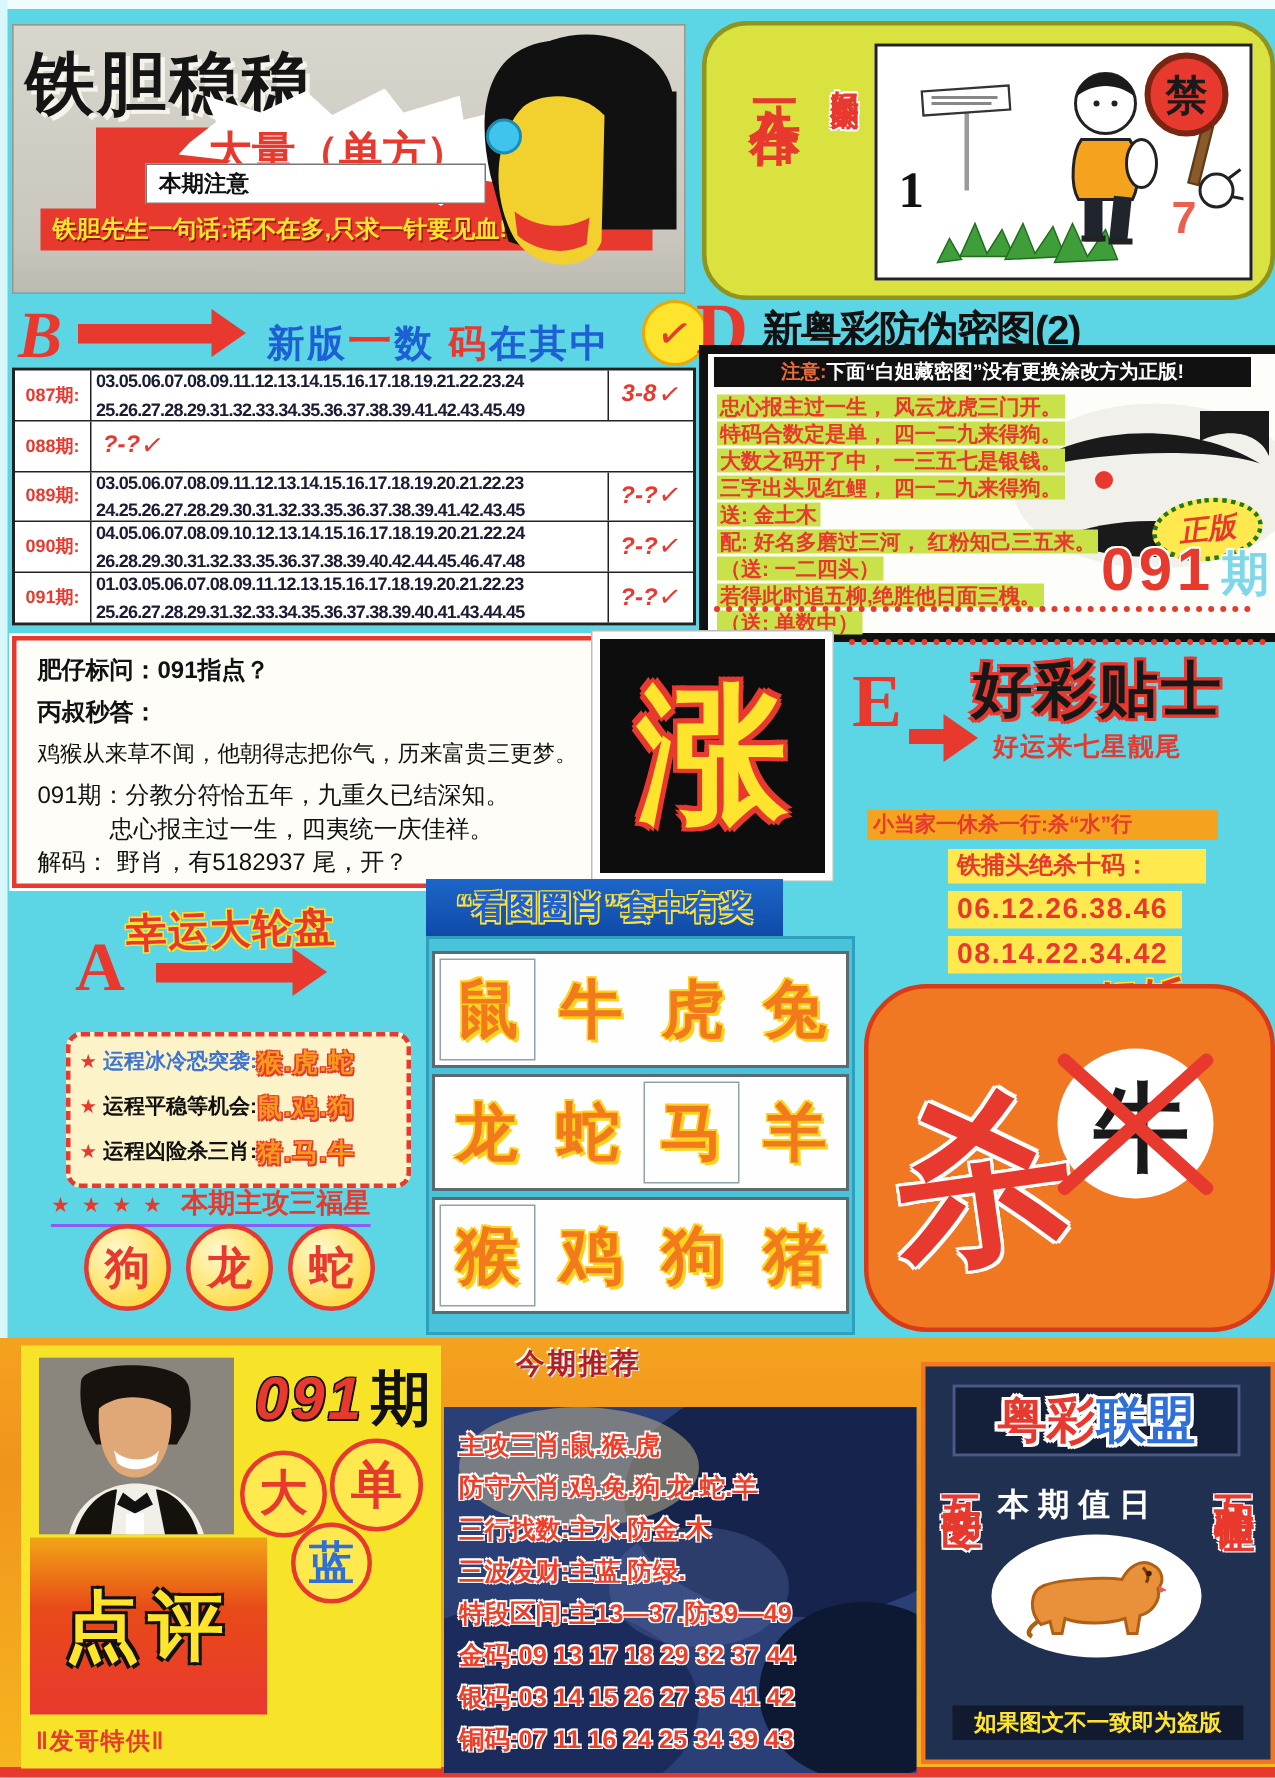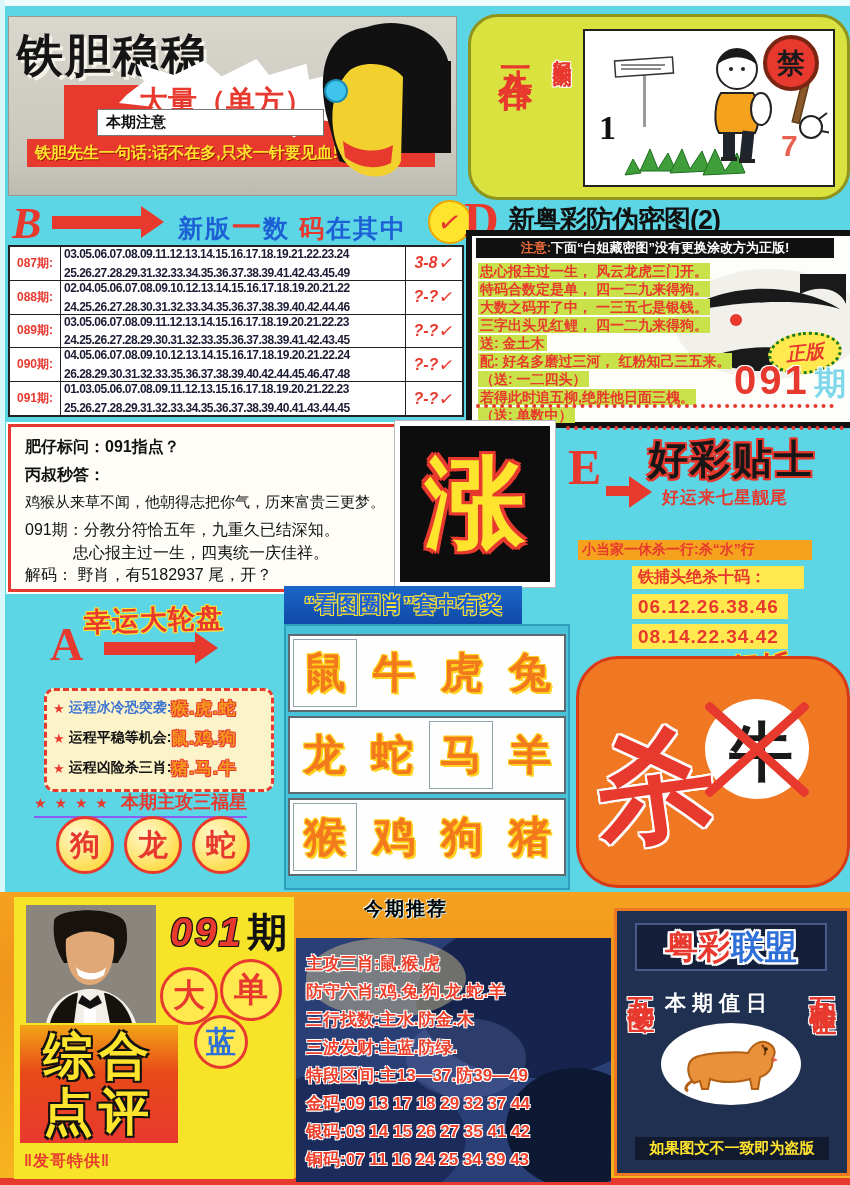--- a/index.html
+++ b/index.html
@@ -144,24 +144,20 @@
         <div>03.05.06.07.08.09.11.12.13.14.15.16.17.18.19.21.22.23.24</div>
         <div>25.26.27.28.29.31.32.33.34.35.36.37.38.39.41.42.43.45.49</div>
       </div>
       <div class="bcell-res">
           <span>3-8</span>
           <span class="jcheck">✓</span>
         </div>
     </div>
     <div class="brow">
       <div class="bcell-label">088期:</div>
-      <div class="bcell-nums">
-        <div>02.04.05.06.07.08.09.10.12.13.14.15.16.17.18.19.20.21.22</div>
-        <div>24.25.26.27.28.30.31.32.33.34.35.36.37.38.39.40.42.44.46</div>
-      </div>
       <div class="bcell-res">
           <span>?-?</span>
           <span class="jcheck">✓</span>
         </div>
     </div>
     <div class="brow">
       <div class="bcell-label">089期:</div>
       <div class="bcell-nums">
         <div>03.05.06.07.08.09.11.12.13.14.15.16.17.18.19.20.21.22.23</div>
         <div>24.25.26.27.28.29.30.31.32.33.35.36.37.38.39.41.42.43.45</div>
@@ -353,27 +349,26 @@
     <div class="abs ctr" style="left:146px;top:70px;width:52px;height:52px;border-radius:50%;border:3px solid #e8392f;background:#ffe94e;">
       <span class="b red" style="font-size:32px;">大</span>
     </div>
     <div class="abs ctr" style="left:206px;top:62px;width:56px;height:56px;border-radius:50%;border:3px solid #e8392f;background:#ffe94e;">
       <span class="b red" style="font-size:34px;">单</span>
     </div>
     <div class="abs ctr" style="left:180px;top:118px;width:48px;height:48px;border-radius:50%;border:3px solid #e8392f;background:#ffe94e;">
       <span class="b" style="font-size:30px;color:#2e6fd8;">蓝</span>
     </div>
     <div class="abs" style="left:6px;top:128px;width:158px;height:118px;background:linear-gradient(180deg,#f2a516,#e84a18 40%,#e8392f);display:flex;flex-direction:column;align-items:center;justify-content:center;">
-      <span class="b ob2" style="color:#ffe42e;font-size:50px;line-height:56px;letter-spacing:6px;">综合</span>
       <span class="b ob2" style="color:#ffe42e;font-size:50px;line-height:56px;letter-spacing:6px;">点评</span>
     </div>
     <div class="abs b red" style="left:10px;top:254px;font-size:16px;letter-spacing:1px;">‖发哥特供‖</div>
   </div>
 
-  <div class="abs b" style="left:364px;top:896px;font-size:19px;color:#000000;text-shadow:1px 1px 0 #bfe8f2,-1px -1px 0 #fff;letter-spacing:2px;">今期推荐</div>
+  <div class="abs b" style="left:344px;top:896px;font-size:19px;color:#b91c1c;text-shadow:1px 1px 0 #bfe8f2,-1px -1px 0 #fff;letter-spacing:2px;">今期推荐</div>
   <div class="abs" style="left:296px;top:938px;width:315px;height:244px;background:#2b3f77;overflow:hidden;">
     <svg class="abs" style="left:0;top:0;" width="315" height="244" viewBox="0 0 315 244">
       <rect width="315" height="244" fill="#2b3f77"></rect>
       <ellipse cx="240" cy="60" rx="120" ry="80" fill="#16244d"></ellipse>
       <ellipse cx="60" cy="200" rx="110" ry="70" fill="#1b2c5c"></ellipse>
       <ellipse cx="90" cy="40" rx="80" ry="40" fill="#c8b98a" opacity=".5"></ellipse>
       <ellipse cx="280" cy="190" rx="70" ry="60" fill="#0d1833"></ellipse>
       <ellipse cx="170" cy="120" rx="60" ry="40" fill="#5a6ea3" opacity=".35"></ellipse>
     </svg>
     <div class="midline" style="top:14px;">

